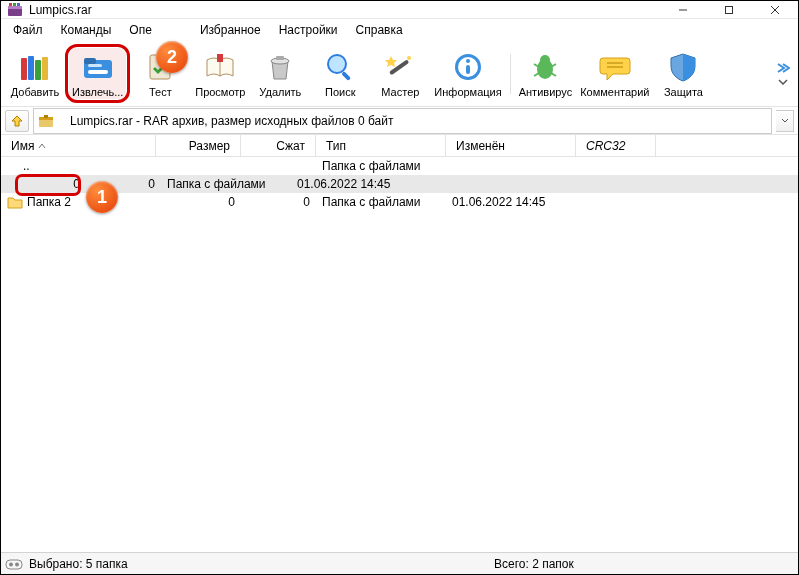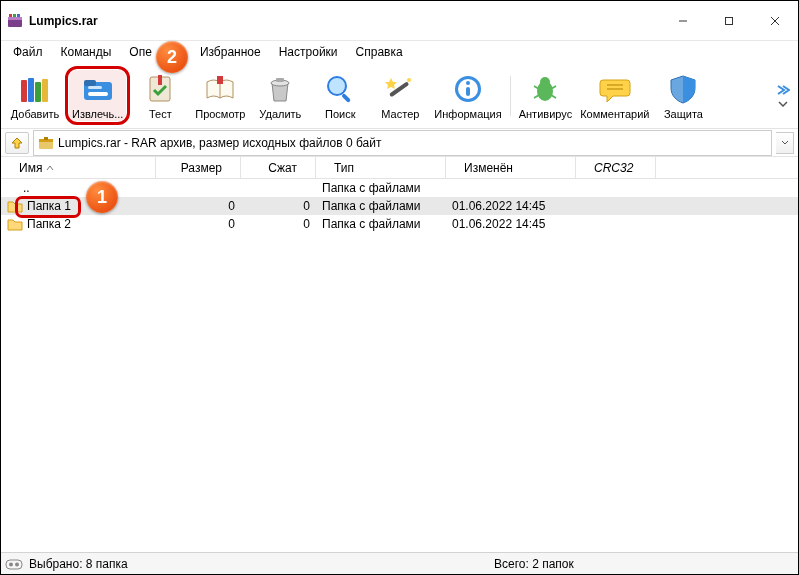--- a/index.html
+++ b/index.html
@@ -15,24 +15,23 @@
     display: flex;
     flex-direction: column;
     position: relative;
     overflow: hidden;
   }
   
   .titlebar {
     display: flex;
     align-items: center;
     justify-content: space-between;
-    height: 40px;
+    height: 18px;
     background: #fff;
     border-bottom: 1px solid #e8e8e8;
-    font-weight: bold;
   }
   .titlebar-left { display: flex; align-items: center; padding-left: 6px; gap: 6px; }
   .title-icon { width: 16px; height: 16px; }
   .titlebar-title { font-size: 12px; }
   .win-controls { display: flex; height: 100%; }
   .win-btn {
     width: 46px;
     display: flex;
     align-items: center;
     justify-content: center;
@@ -126,21 +125,21 @@
     align-items: center;
     justify-content: center;
   }
   .address-field {
     flex: 1;
     height: 22px;
     border: 1px solid #ccc;
     display: flex;
     align-items: center;
     padding: 12px 4px;
-    gap: 4px;
+    gap: 16px;
     font-size: 12px;
   }
   .address-chevron {
     width: 18px;
     height: 22px;
     border: 1px solid #ccc;
     border-left: none;
     display: flex;
     align-items: center;
     justify-content: center;
@@ -148,21 +147,21 @@
   }
   
   .listheader {
     display: flex;
     align-items: center;
     height: 22px;
     border-bottom: 1px solid #e3e3e3;
     font-size: 12px;
   }
   .listheader .col {
-    padding: 0 18px;
+    padding: 0 10px;
     border-right: 1px solid #e3e3e3;
     height: 100%;
     display: flex;
     align-items: center;
   }
   .col-name  { width: 155px; }
   .col-size  { width: 85px; justify-content: flex-end; }
   .col-packed{ width: 75px; justify-content: flex-end; }
   .col-type  { width: 130px; }
   .col-mod   { width: 130px; }
@@ -453,26 +452,20 @@
         <span>..</span>
       </div>
     <div class="cell cell-size"></div>
     <div class="cell cell-packed"></div>
     <div class="cell cell-type">Папка с файлами</div>
     <div class="cell cell-mod"></div>
     <div class="cell cell-crc"></div>
   </div>
 
   <div class="row selected-row">
-    <div class="cell cell-name">
-      <span class="folder-icon"><svg viewBox="0 0 16 14">
-            <path d="M1 3 h5 l2 2 h7 v8 h-14 z" fill="#ffd87a" stroke="#d4a017"></path>
-          </svg></span>
-      <span>Папка 1</span>
-    </div>
     <div class="cell cell-size">0</div>
     <div class="cell cell-packed">0</div>
     <div class="cell cell-type">Папка с файлами</div>
     <div class="cell cell-mod">01.06.2022 14:45</div>
     <div class="cell cell-crc"></div>
   </div>
 
   <div class="row">
     <div class="cell cell-name">
       <span class="folder-icon"><svg viewBox="0 0 16 14">
@@ -492,19 +485,19 @@
 
 <div class="statusbar">
   <div class="status-left">
     <span class="status-icon">
       <svg viewBox="0 0 18 14">
           <rect x="1" y="3" width="16" height="9" rx="4" fill="none" stroke="#888"></rect>
           <circle cx="6" cy="7.5" r="2" fill="#888"></circle>
           <circle cx="12" cy="7.5" r="2" fill="#888"></circle>
         </svg>
     </span>
-    <span>Выбрано: 8 папка</span>
+    <span>Выбрано: 5 папка</span>
   </div>
   <div class="status-right">Всего: 2 папок</div>
 </div>
 
 <div class="badge" style="top:180px; left:85px">1</div>
 <div class="badge" style="top:40px; left:155px">2</div>
 
 </body></html>

